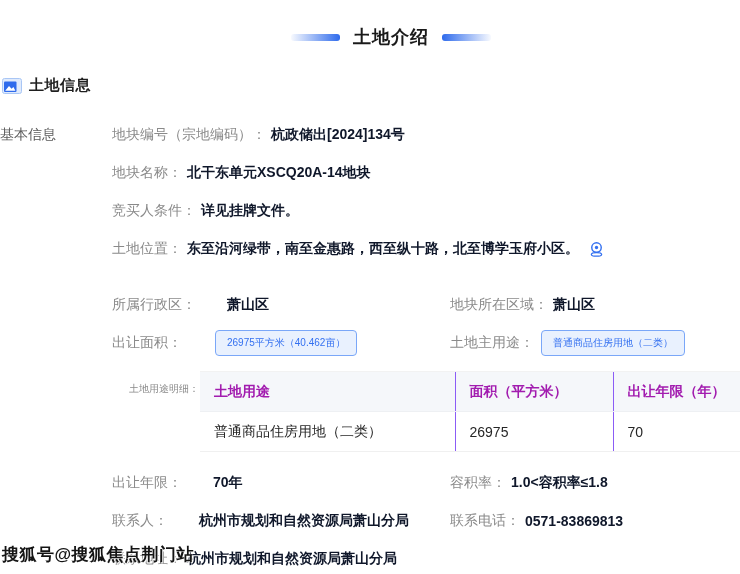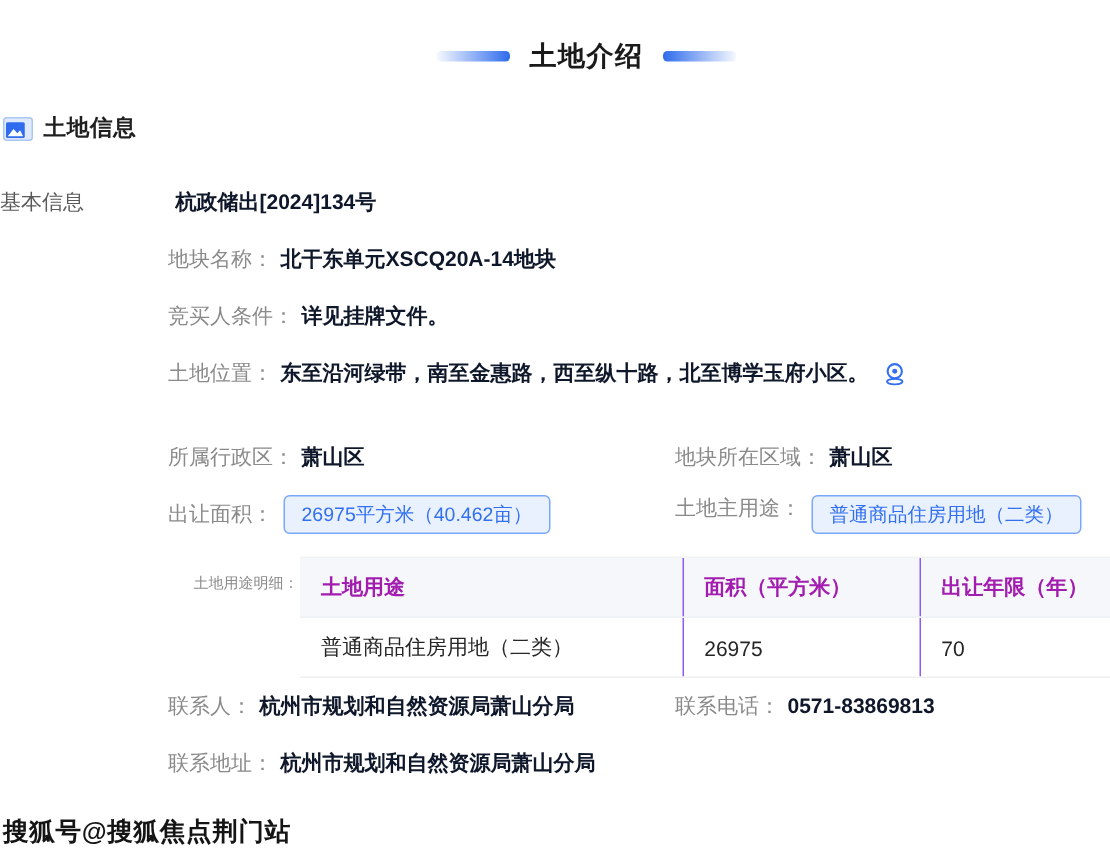--- a/index.html
+++ b/index.html
@@ -29,32 +29,32 @@
   
   .content { position:relative; margin-top:21px; }
   .group-label { position:absolute; left:0; top:10px; font-size:14px; color:#595959; }
   .rows { padding-left:112px; }
 
   .field-row { height:38px; display:flex; align-items:center; font-size:14px; white-space:nowrap; }
   .lbl { color:#8a8a8a; }
   .val { color:#0f172a; font-weight:700; margin-left:5px; }
 
   .pair { display:flex; }
-  .pair .col-l { width:338px; display:flex; align-items:center; }
-  .pair .col-r { flex:1; display:flex; align-items:flex-start; }
+  .pair .col-l { width:338px; display:flex; align-items:center;gap:26px; }
+  .pair .col-r { flex:1; display:flex; align-items:center; }
 
   .gap-md { margin-top:18px; }
 
   .loc-icon { margin-left:8px; display:inline-flex; cursor:pointer; }
 
   .tag {
     display:inline-block; margin-left:7px;
     padding:3px 11px;
     background:#e9f1fe; border:1px solid #7aa7f8; border-radius:4px;
-    color:#3370f0; font-size:13px; line-height:18px;
+    color:#3370f0; font-size:10px; line-height:18px;
   }
 
   
   .table-block { position:relative; margin-top:9px; }
   .table-label { position:absolute; left:0; top:11px; font-size:10px; color:#8a8a8a;margin-left:17px; }
   table.use-table { margin-left:88px; width:540px; border-collapse:collapse; font-size:14px; table-layout:fixed; }
   table.use-table th {
     height:40px; text-align:left; padding:0 14px;
     background:#f5f7fa; color:#a21caf; font-weight:700;
     border-top:1px solid #f2f2f2; border-bottom:1px solid #eef0f3;
@@ -92,20 +92,21 @@
     </svg>
   </span>
   <span class="section-title">土地信息</span>
 </div>
 
 <div class="content">
   <div class="group-label">基本信息</div>
 
   <div class="rows">
     <div class="field-row">
+      <span class="lbl">地块编号（宗地编码）：</span>
       <span class="val">杭政储出[2024]134号</span>
     </div>
 
     <div class="field-row">
       <span class="lbl">地块名称：</span>
       <span class="val">北干东单元XSCQ20A-14地块</span>
     </div>
 
     <div class="field-row">
       <span class="lbl">竞买人条件：</span>
@@ -164,20 +165,30 @@
         <tbody>
           <tr>
             <td>普通商品住房用地（二类）</td>
             <td>26975</td>
             <td>70</td>
           </tr>
         </tbody>
       </table>
     </div>
 
+    <div class="field-row pair" style="margin-top:12px;">
+      <div class="col-l">
+        <span class="lbl">出让年限：</span>
+        <span class="val">70年</span>
+      </div>
+      <div class="col-r">
+        <span class="lbl">容积率：</span>
+        <span class="val">1.0&lt;容积率≤1.8</span>
+      </div>
+    </div>
 
     <div class="field-row pair">
       <div class="col-l">
         <span class="lbl">联系人：</span>
         <span class="val">杭州市规划和自然资源局萧山分局</span>
       </div>
       <div class="col-r">
         <span class="lbl">联系电话：</span>
         <span class="val">0571-83869813</span>
       </div>

